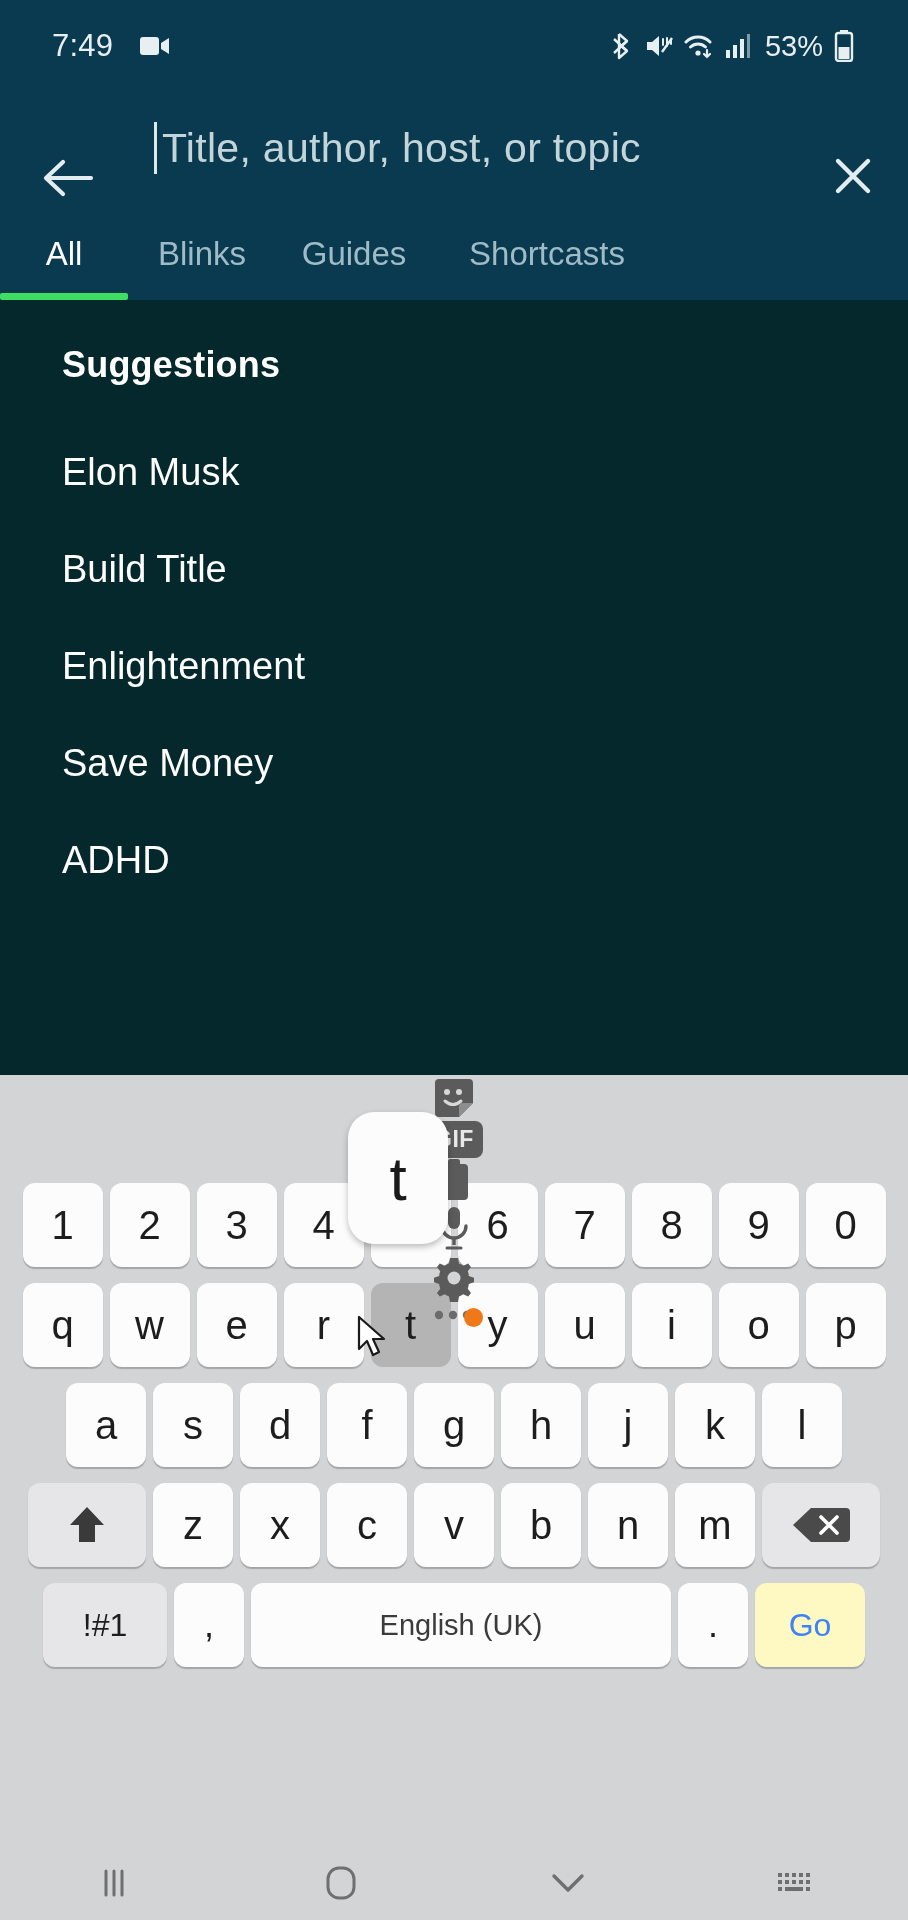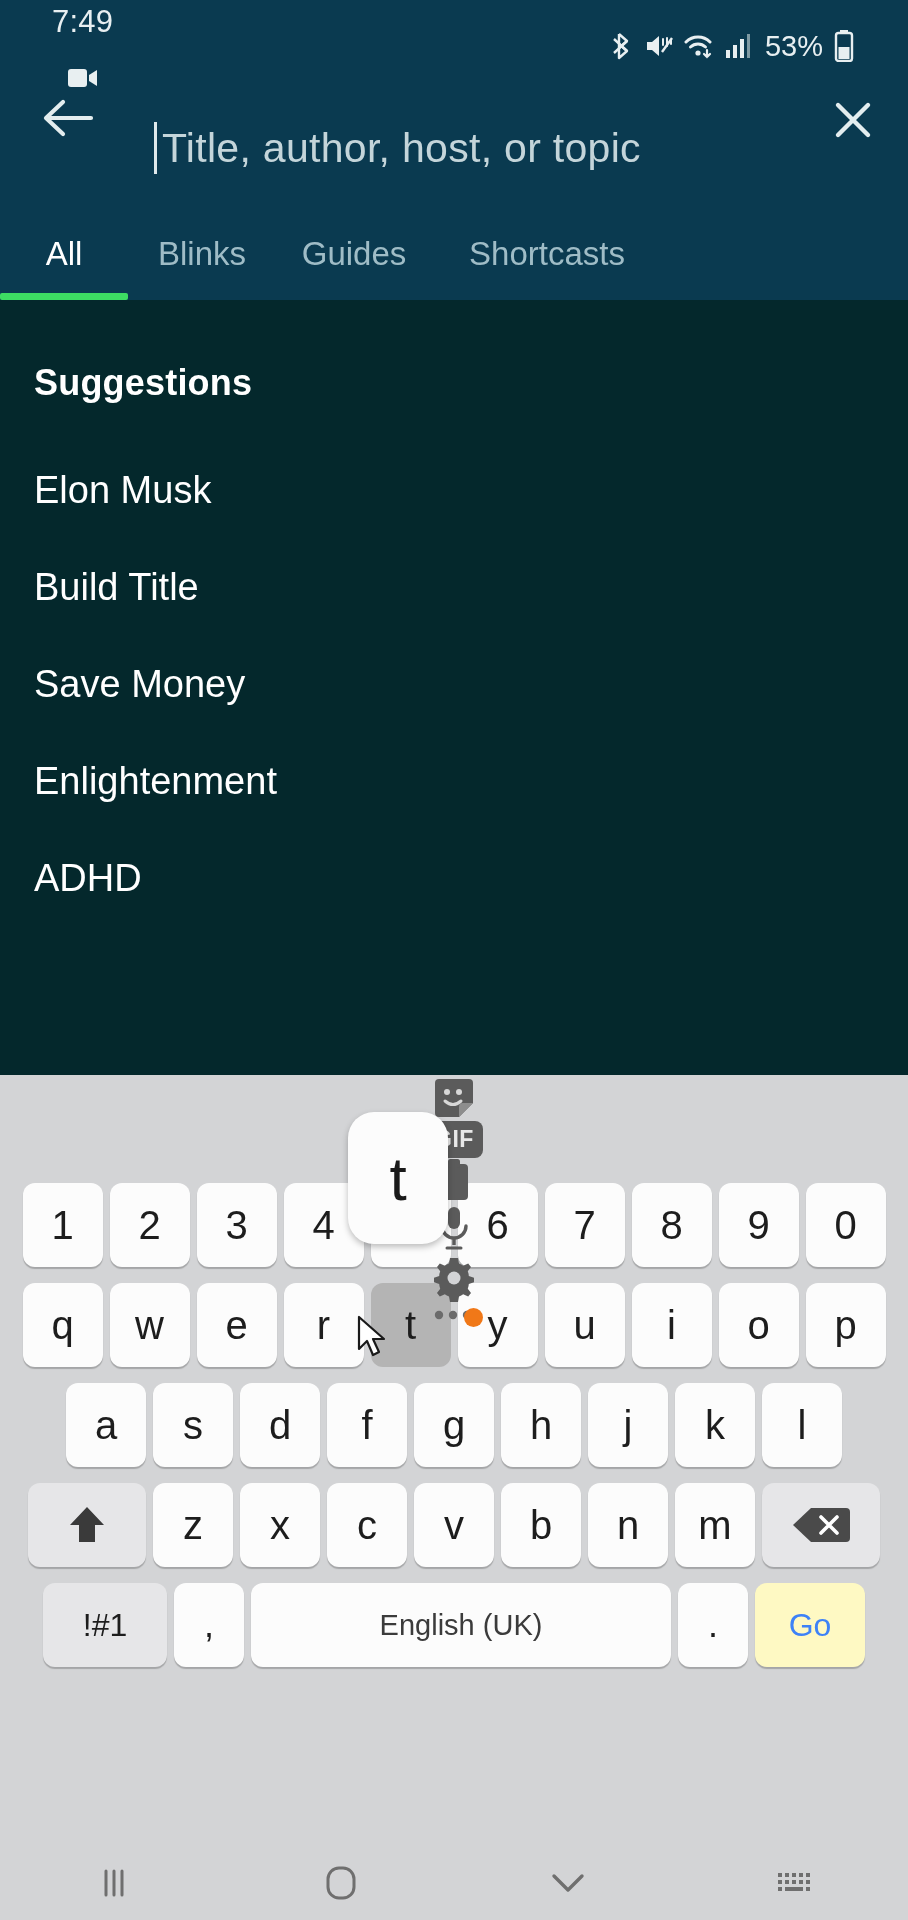--- a/index.html
+++ b/index.html
@@ -16,34 +16,33 @@
     position: absolute; top: 0; left: 0; width: 908px; height: 300px;
     background: #0a3a50;
   }
   .statusbar {
     position: absolute; top: 0; left: 0; width: 908px; height: 92px;
     display: flex; align-items: center;
   }
   .sb-left {
     display: flex; align-items: center; gap: 27px;
     margin-left: 52px;
-    flex-direction: column;
   }
   .sb-time { color: #e8eff1; font-size: 31px; letter-spacing: .2px; }
   .sb-right {
     position: absolute; right: 54px; top: 0; height: 92px;
     display: flex; align-items: center; gap: 11px;
   }
   .sb-batt-text { color: #e8eff1; font-size: 29px; margin-left: 3px; }
   .ic { display: inline-block; line-height: 0; }
 
   
   .searchrow {
     position: absolute; top: 96px; left: 0; width: 908px; height: 104px;
-    display: flex; align-items: flex-start;
+    display: flex; align-items: flex-end;
   }
   .back-btn { width: 92px; display: flex; justify-content: center; align-items: center; margin-left: 22px;}
   .search-field {
     flex: 1; position: relative; height: 100%;
     display: flex; align-items: center; padding-left: 42px;
   }
   .caret {
     position: absolute; left: 40px; top: 26px;
     width: 3px; height: 52px; background: #dfe9ec;
   }
@@ -63,22 +62,22 @@
     font-size: 33px; font-weight: normal; color: #9fbcc6;
     position: relative;
   }
   .tab.active { color: #ffffff; }
   .tab-underline {
     position: absolute; bottom: 0; left: 0; height: 7px; border-radius: 2px;
   }
 
   
   .content {
-    position: absolute; top: 318px; left: 0; width: 738px; height: 775px;
-    background: #04282c; overflow: hidden;
+    position: absolute; top: 300px; left: 0; width: 738px; height: 775px;
+    background: #04282c; overflow: hidden; padding-left: 28px;
   }
   .sug-title {
     color: #ffffff; font-size: 36px; font-weight: bold;
     padding: 44px 0 0 34px; letter-spacing: .2px;
   }
   .sug-item {
     color: #ffffff; font-size: 38px; font-weight: 400;
     padding-left: 34px; height: 97px; display: flex; align-items: center;
   }
 
@@ -245,24 +244,24 @@
 
   <div class="content">
     <div class="sug-title">Suggestions</div>
     <div class="sug-item" style="margin-top:38px">
       <span>Elon Musk</span>
     </div>
     <div class="sug-item">
       <span>Build Title</span>
     </div>
     <div class="sug-item">
+      <span>Enlightenment</span>
+    </div>
+    <div class="sug-item">
       <span>Save Money</span>
-    </div>
-    <div class="sug-item">
-      <span>Enlightenment</span>
     </div>
     <div class="sug-item">
       <span>ADHD</span>
     </div>
   </div>
 
   <div class="keyboard">
 
     <div class="kb-toolbar">
       <div class="kb-tool">

